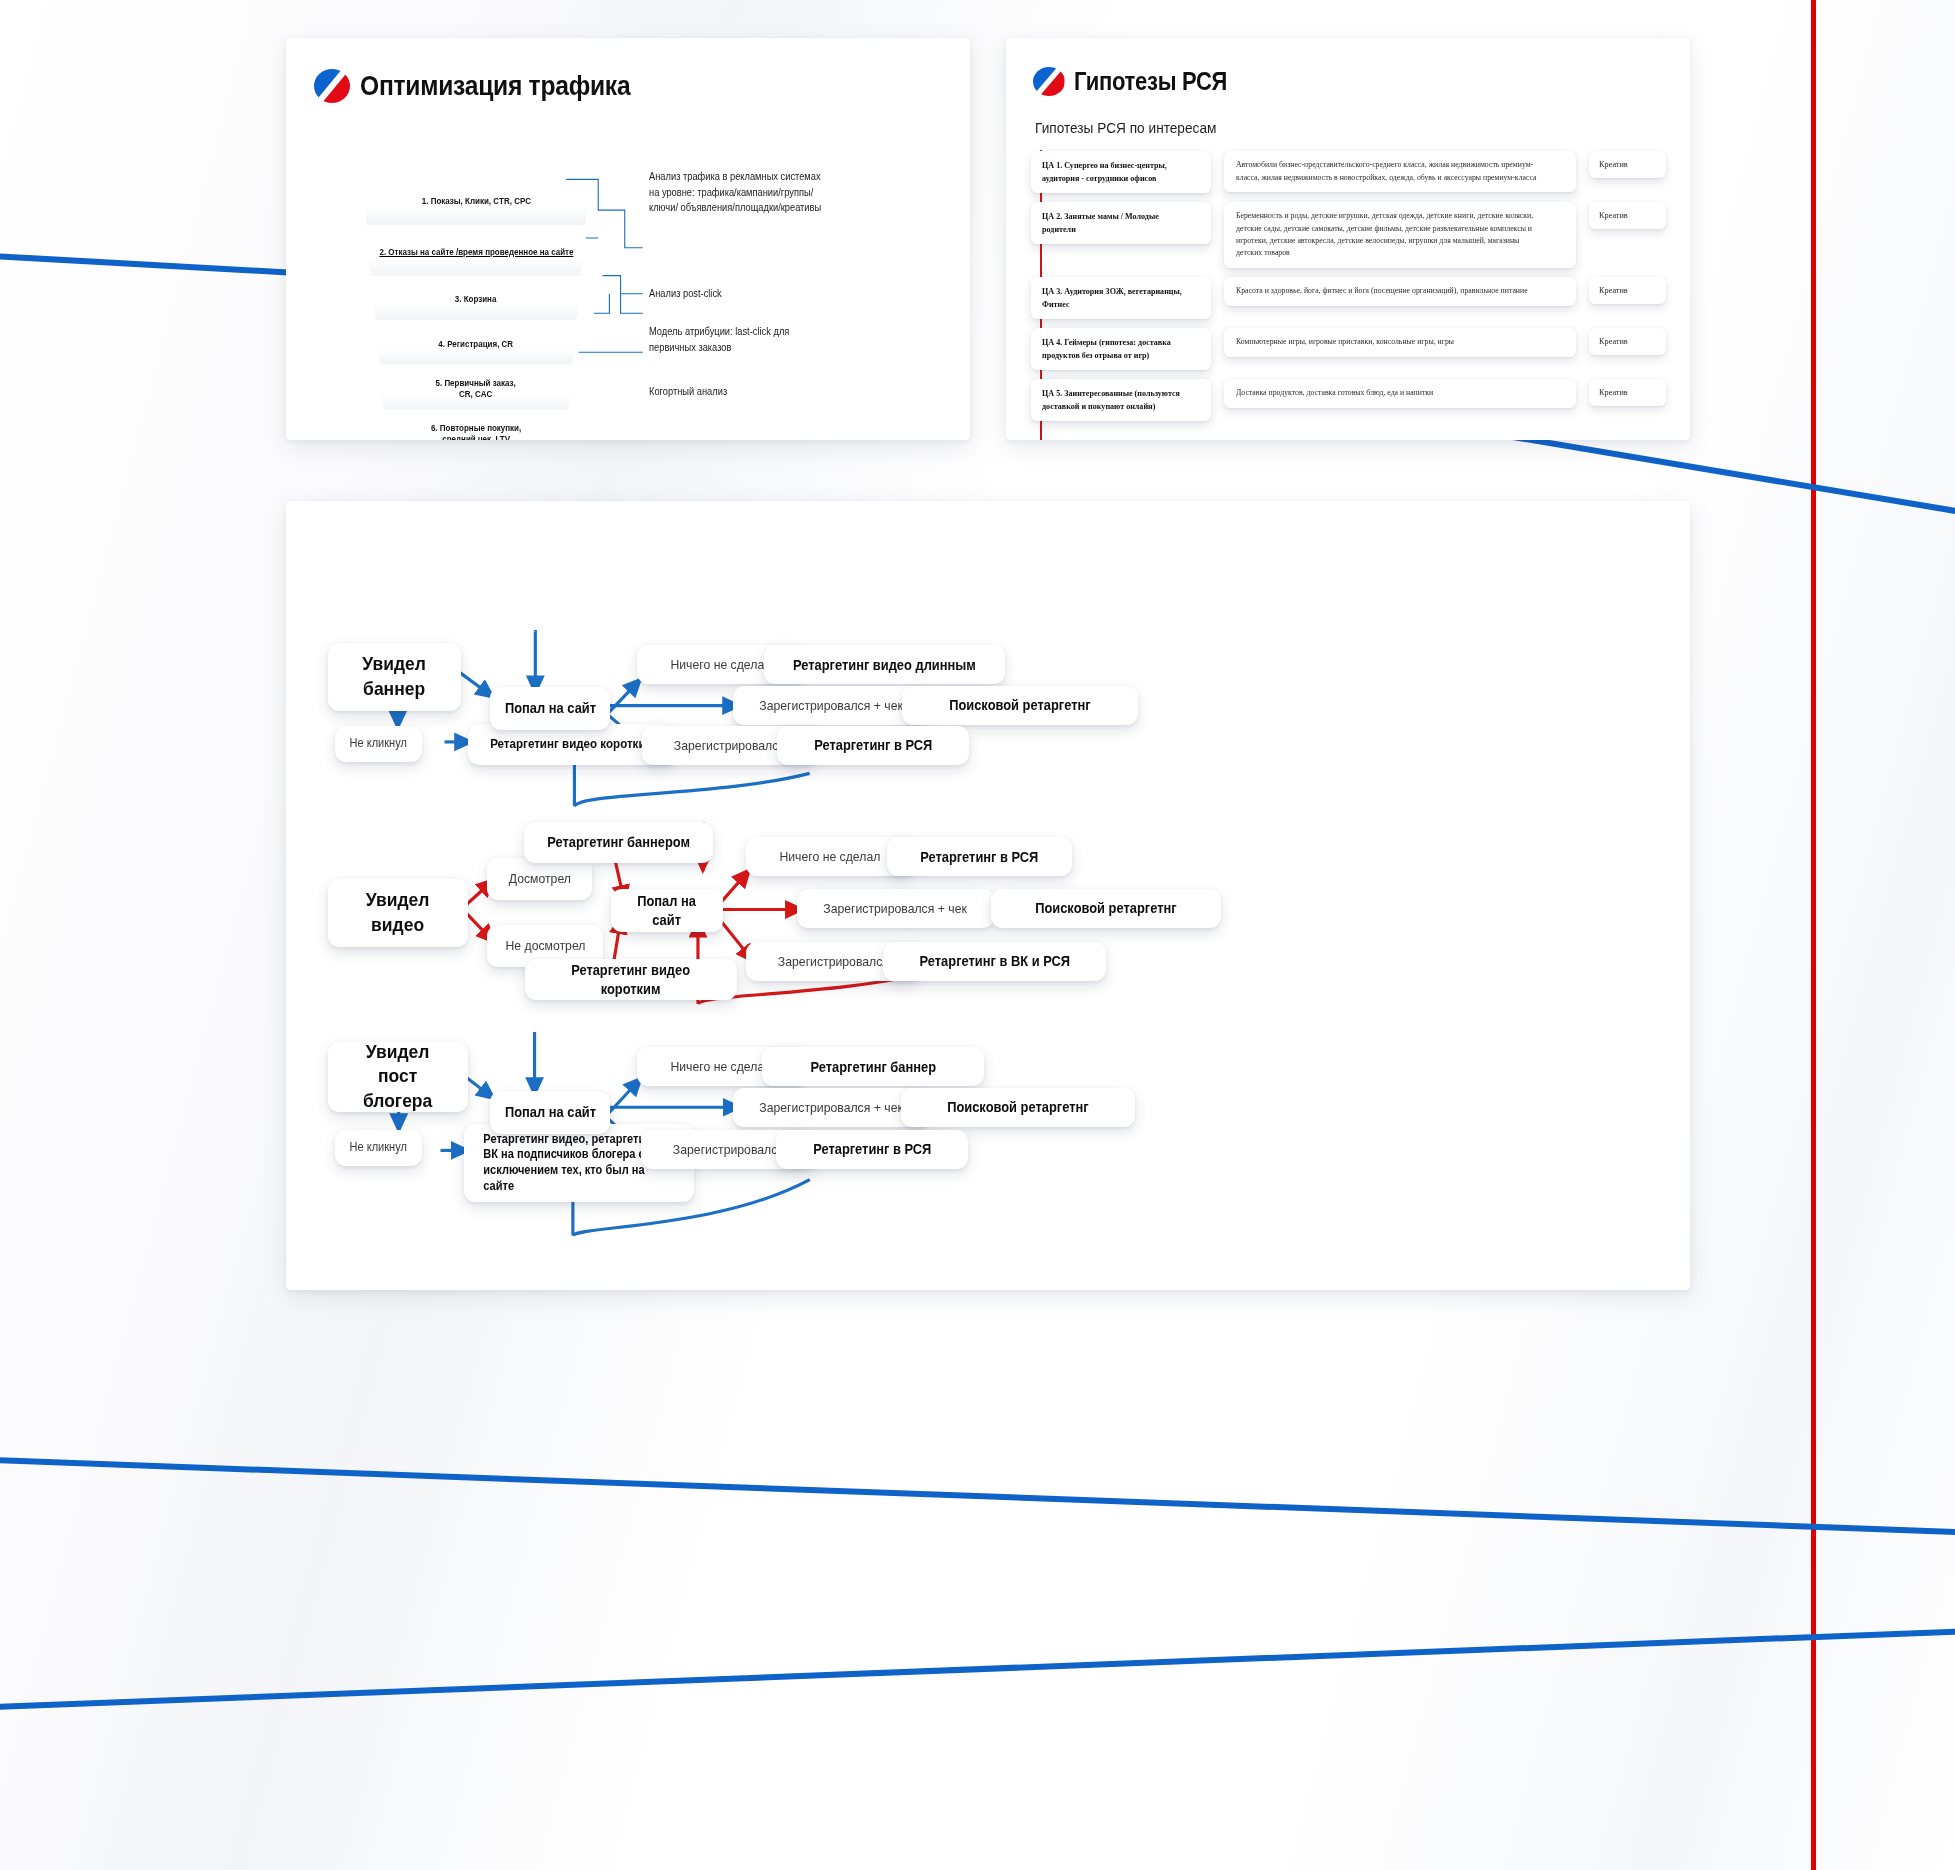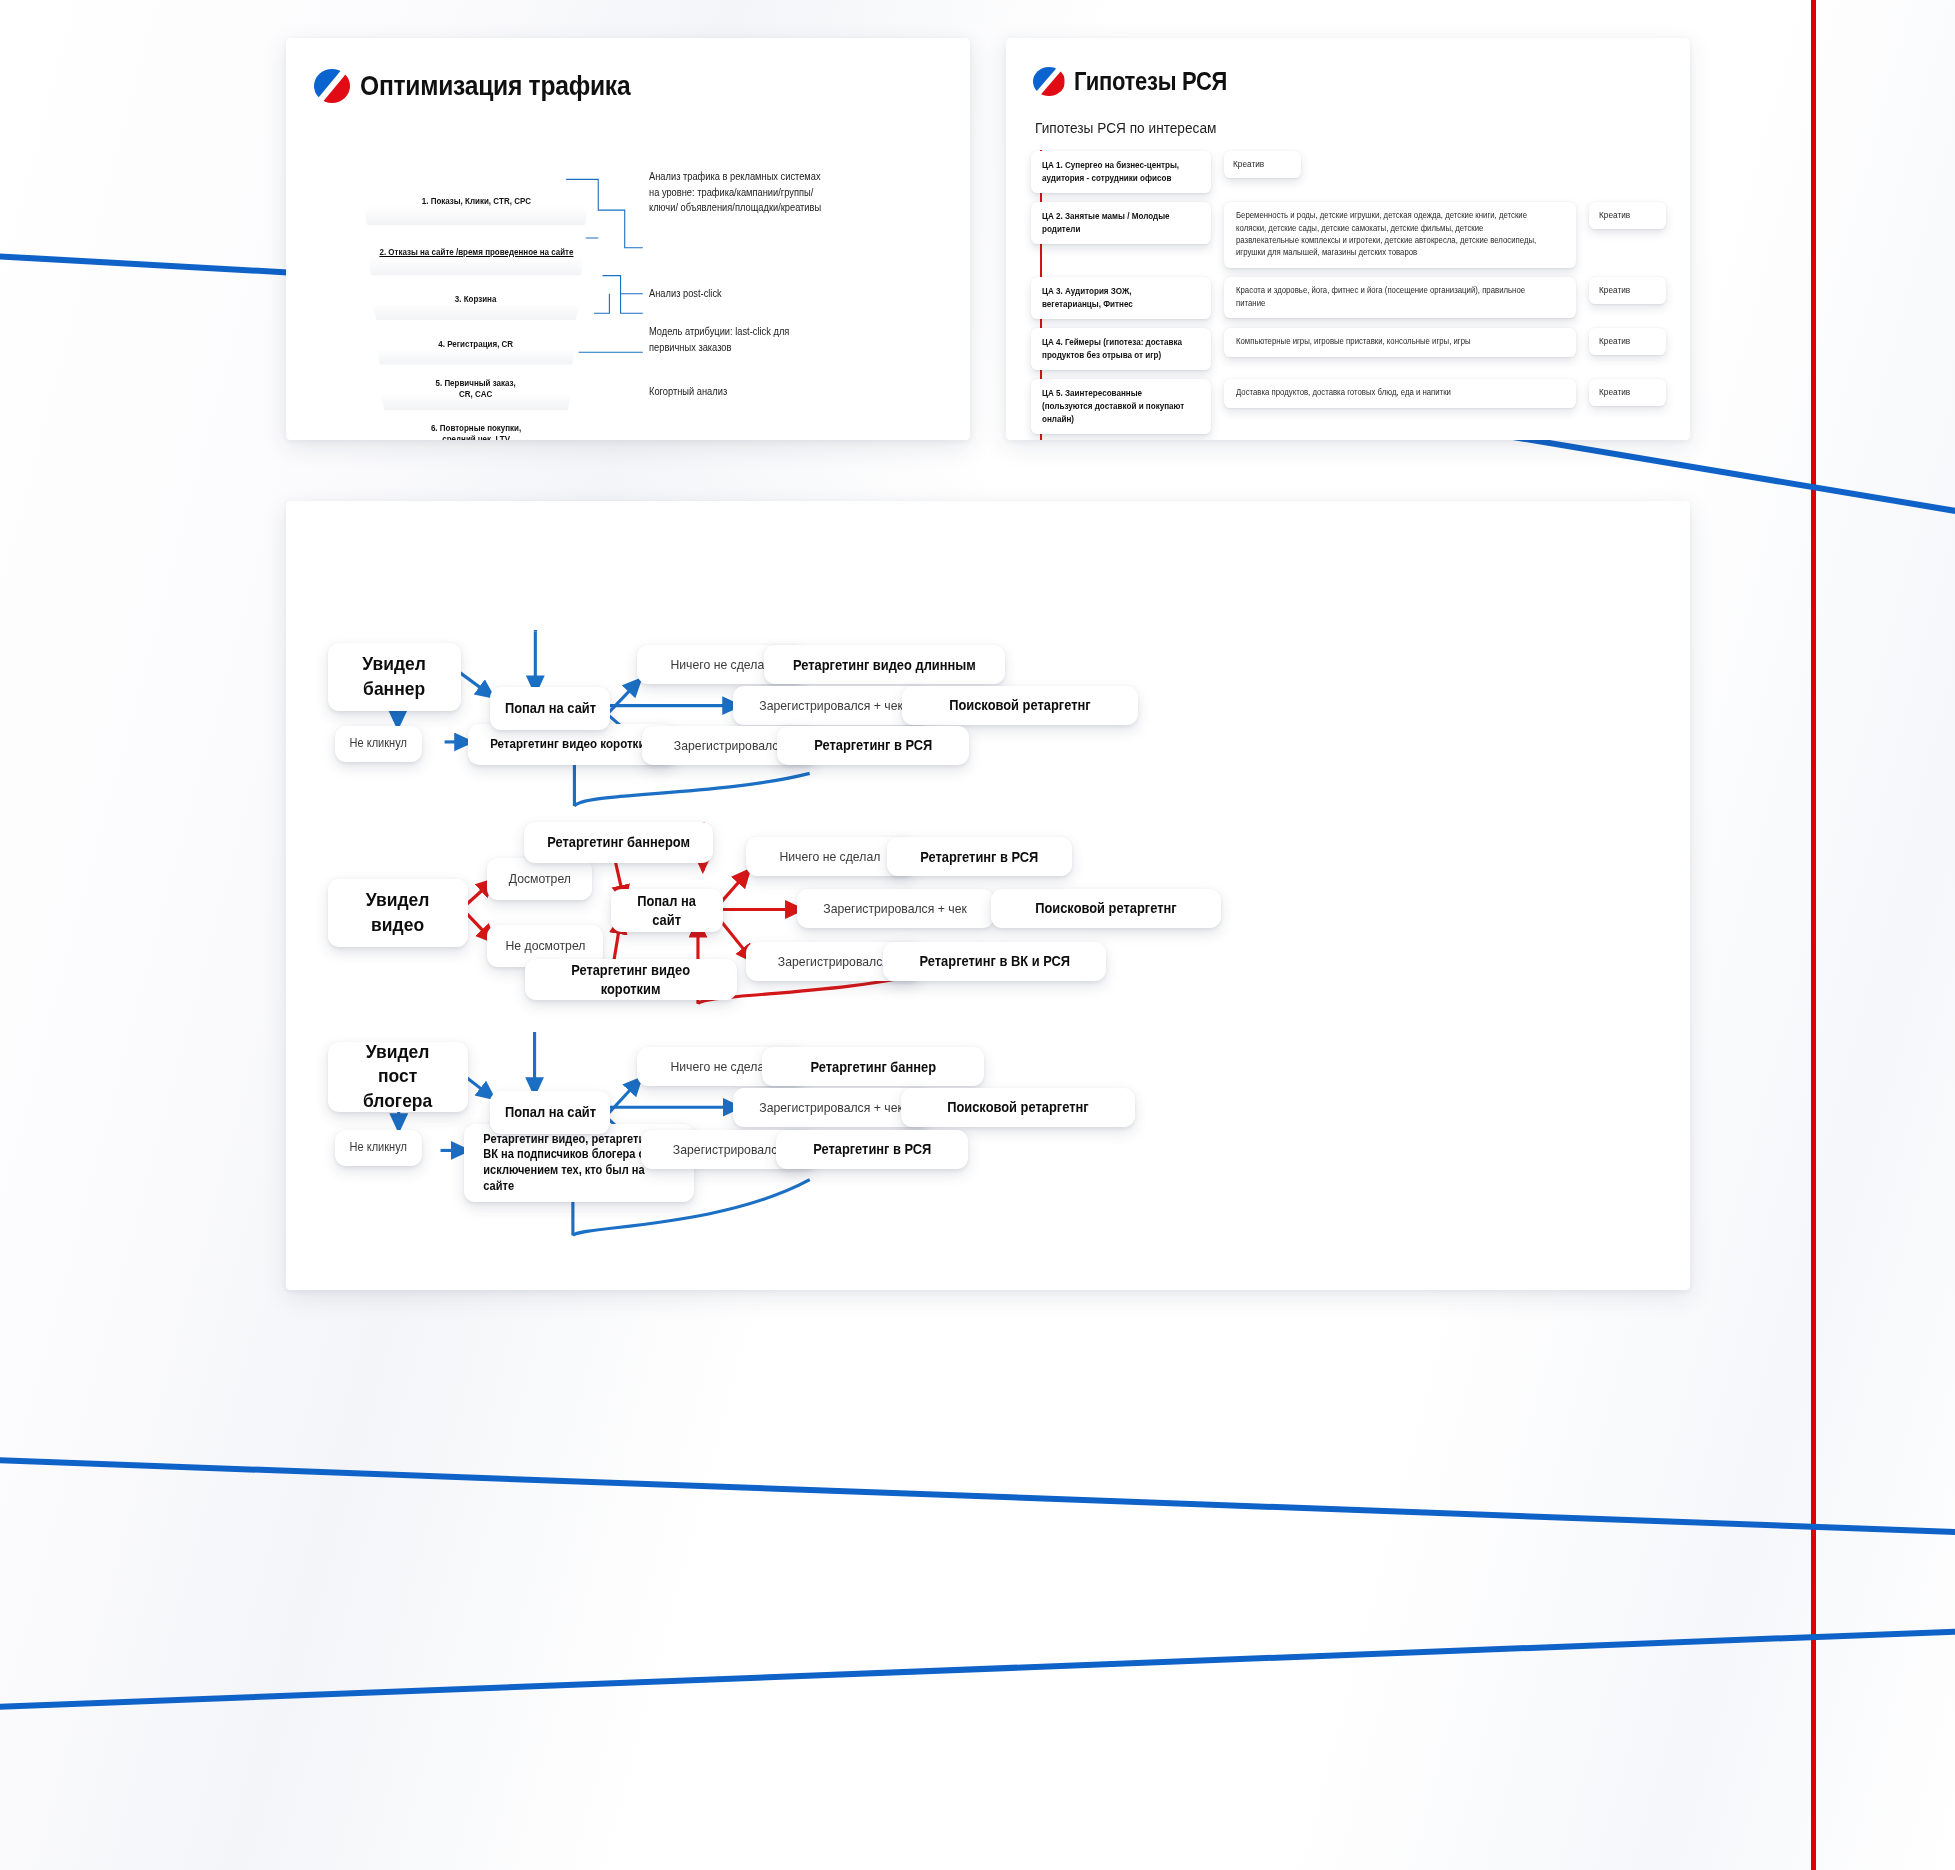--- a/index.html
+++ b/index.html
@@ -85,21 +85,21 @@
   #slide2 .slide-head { position: absolute; left: 26.5px; top: 29px; }
   #slide2 .logo { width: 32px; height: 29px; }
   #slide2 .slide-title { font-size: 25px; }
   .sub2 {
     position: absolute; left: 29px; top: 82px; font-size: 14.7px; color: #1e1e1e;
     transform: scaleX(.93); transform-origin: left top;
   }
   .redtick {
     position: absolute; left: 34px; top: 112px; width: 2.1px; height: 300px; background: #d21414;
   }
-  .hyp-grid { position: absolute; left: 25px; top: 113px; width: 635px; }
+  .hyp-grid { position: absolute; left: 25px; top: 113px; width: 635px; font-family: Liberation Serif, serif; }
   .hyp-row { position: relative; display: flex; align-items: flex-start; }
   .pill {
     background: #fff; border-radius: 6.3px;
     box-shadow: 0 4.2px 9.8px rgba(35,45,70,.12), 0 0.7px 2.1px rgba(35,45,70,.08);
     display: flex; align-items: center;
   }
   .pill-left { width: 180px; padding: 8.4px 11.2px; }
   .pill-left span { font-size: 8.7px; font-weight: 700; color: #101010; line-height: 1.45; transform: scaleX(.93); transform-origin: left center; display: block;}
   .pill-mid { flex: 1; margin-left: 12.6px; padding: 8.4px 12.6px; }
   .pill-mid span { font-size: 8.2px; color: #2a2a2a; line-height: 1.5; transform: scaleX(.95); transform-origin: left center; display: block; }
@@ -225,20 +225,23 @@
       </span>
       <span class="slide-title">Гипотезы РСЯ</span>
     </div>
     <div class="sub2">Гипотезы РСЯ по интересам</div>
     <div class="redtick"></div>
 
     <div class="hyp-grid">
       <div class="hyp-row" style="margin-bottom:9px;">
         <div class="pill pill-left">
             <span>ЦА 1. Супергео на бизнес-центры, аудитория - сотрудники офисов</span>
+          </div>
+        <div class="pill pill-mid">
+            <span>Автомобили бизнес-представительского-среднего класса, жилая недвижимость премиум-класса, жилая недвижимость в новостройках, одежда, обувь и аксессуары премиум-класса</span>
           </div>
         <div class="pill pill-right">
             <span>Креатив</span>
           </div>
       </div>
       <div class="hyp-row" style="margin-bottom:9px;">
         <div class="pill pill-left">
             <span>ЦА 2. Занятые мамы / Молодые родители</span>
           </div>
         <div class="pill pill-mid">

